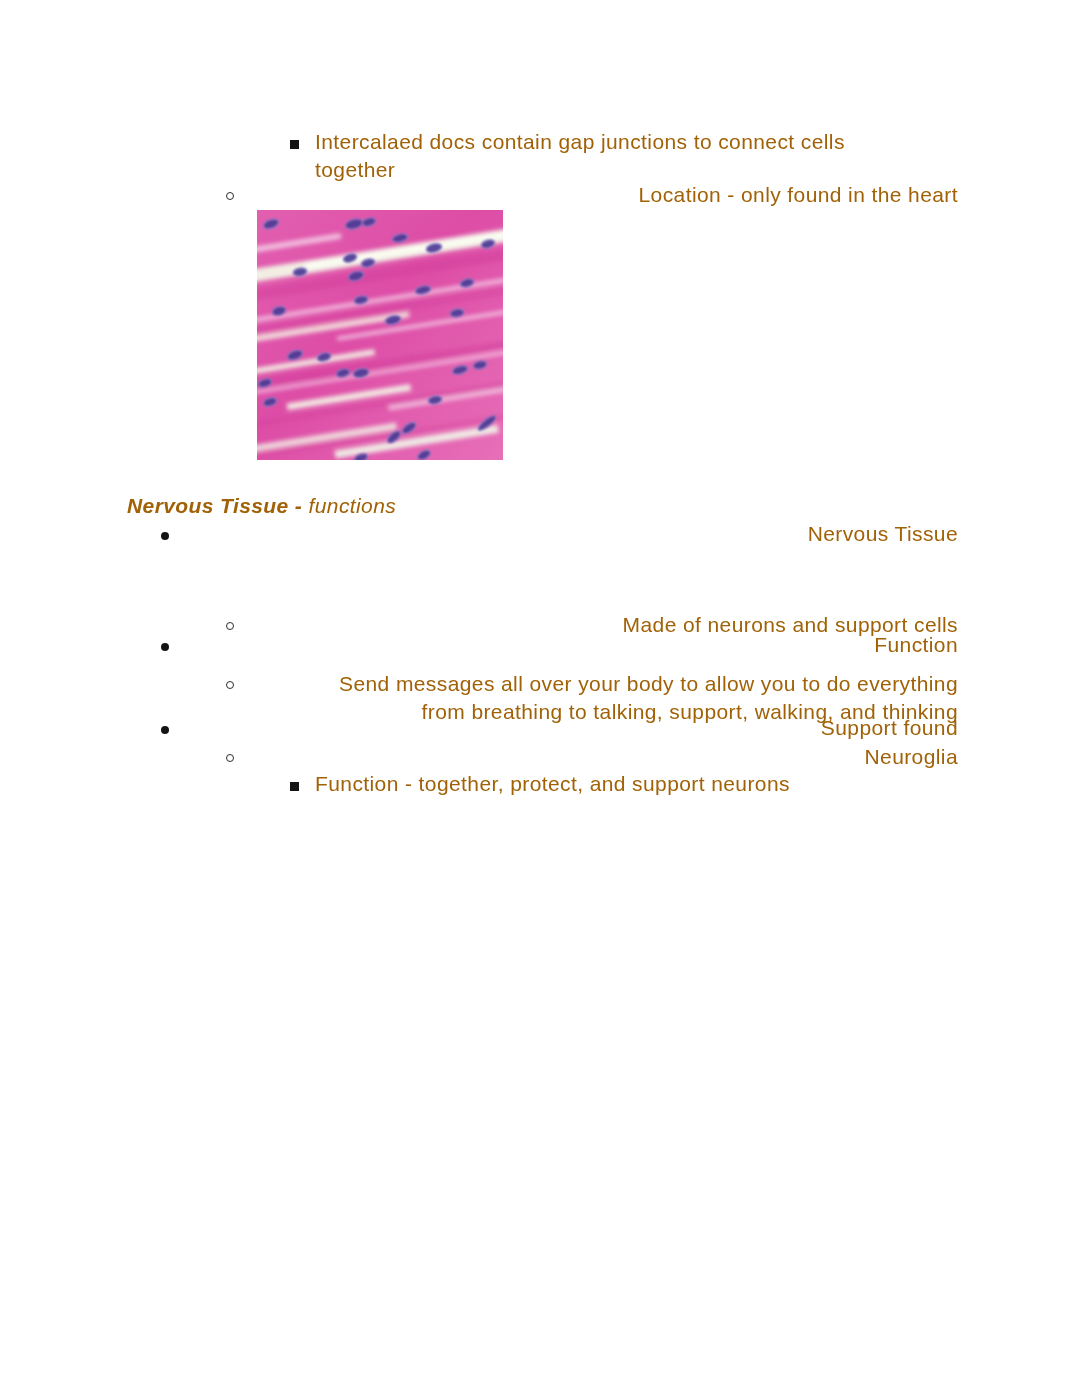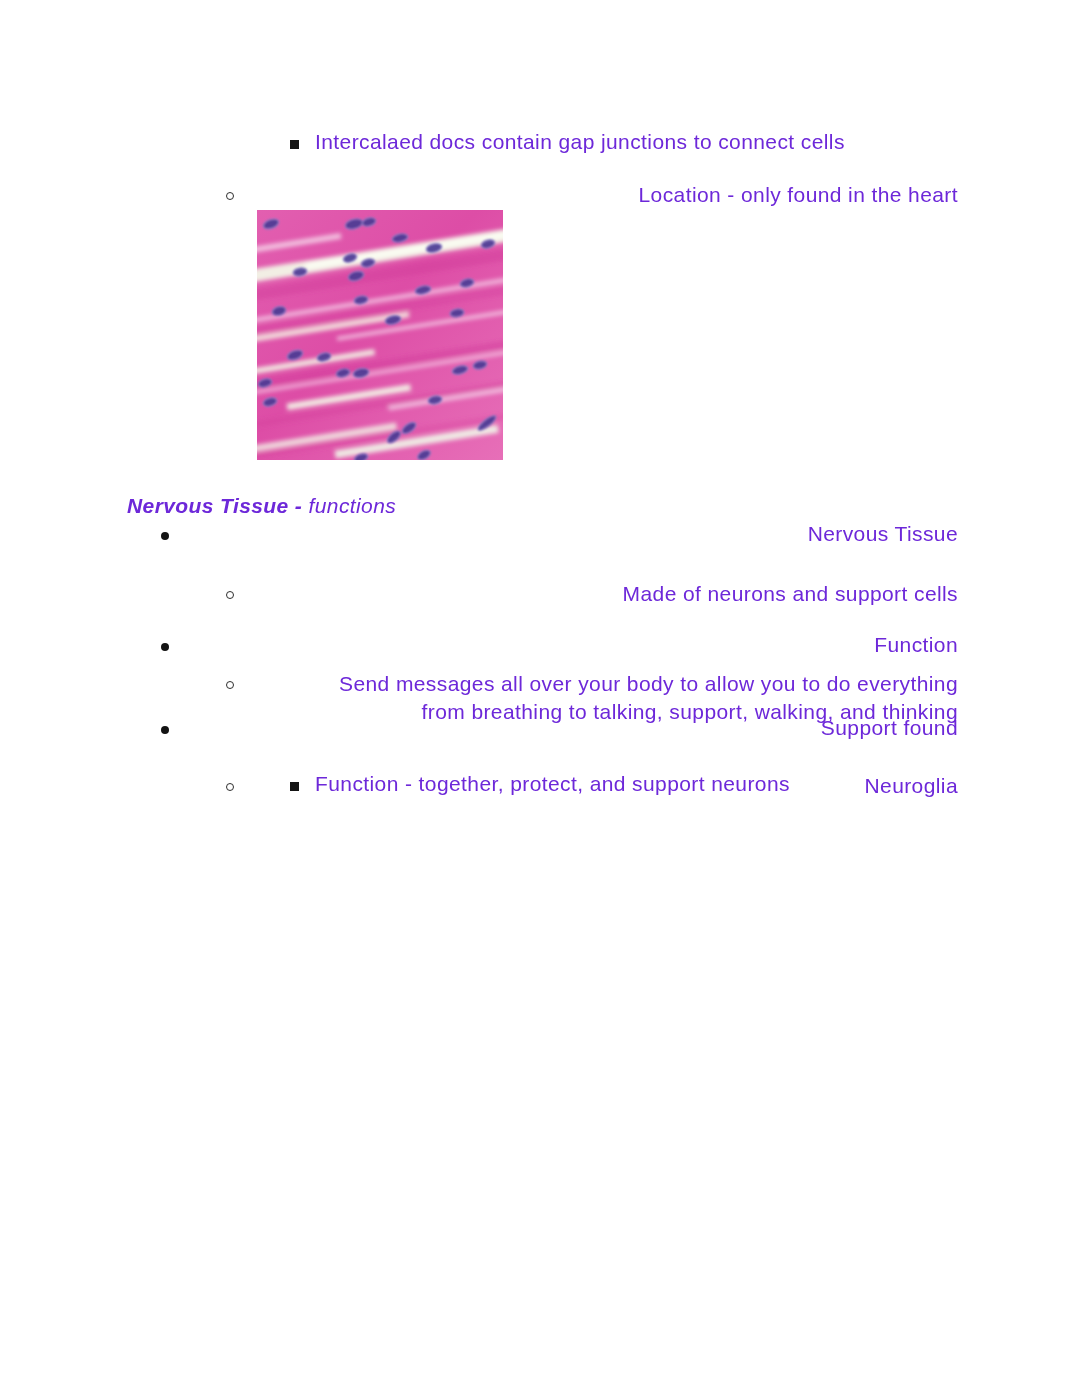--- a/index.html
+++ b/index.html
@@ -4,21 +4,21 @@
 <style>
   html, body { margin: 0; padding: 0; background: #ffffff; }
   .page {
     position: relative;
     width: 1080px;
     height: 1397px;
     background: #ffffff;
     font-family: "Liberation Sans", sans-serif;
     font-size: 21px;
     line-height: 27.5px;
-    color: #6d28d9;
+    color: #a16207;
     letter-spacing: 0.4px;
     overflow: hidden;
   }
   .heading { position: absolute; left: 127px; top: 492px; white-space: pre; font-style: italic; }
   .heading .bold { font-weight: 700; }
 
   .li { position: absolute; left: 0; width: 958px; box-sizing: border-box; }
   .l1 { padding-left: 100px; text-align: right; }
   .l2 { padding-left: 254px; text-align: right; }
   .l3 { padding-left: 315px; }
@@ -40,20 +40,21 @@
   .histo svg { display: block; width: 100%; height: 100%; }
 </style>
 </head>
 <body>
 
 <div class="page">
 
   <div class="li l3" style="top:128px">
     <span class="bullet b-square"></span>
     <div>Intercalaed docs contain gap junctions to connect cells</div>
+    <div>together</div>
   </div>
 
   <div class="li l2" style="top:181px">
     <span class="bullet b-circle"></span>
     <div>Location - only found in the heart</div>
   </div>
 
   <div class="histo" aria-label="Histology micrograph of cardiac muscle tissue: bright pink and magenta stained fibers running diagonally with pale white-green streaks and scattered dark purple nuclei">
     <svg viewBox="0 0 246 250" preserveAspectRatio="none" aria-hidden="true">
       <defs>
@@ -129,42 +130,42 @@
   </div>
 
   <div class="heading"><span class="bold">Nervous Tissue -</span><span> functions</span></div>
 
   <div class="li l1" style="top:520px">
     <span class="bullet b-disc"></span>
     <div>Nervous Tissue</div>
   </div>
 
 
-  <div class="li l2" style="top:580px">
+  <div class="li l2" style="top:611px">
     <span class="bullet b-circle"></span>
     <div>Made of neurons and support cells</div>
   </div>
 
   <div class="li l1" style="top:631px">
     <span class="bullet b-disc"></span>
     <div>Function</div>
   </div>
 
   <div class="li l2" style="top:670px">
     <span class="bullet b-circle"></span>
     <div>Send messages all over your body to allow you to do everything</div>
     <div>from breathing to talking, support, walking, and thinking</div>
   </div>
 
   <div class="li l1" style="top:714px">
     <span class="bullet b-disc"></span>
     <div>Support found</div>
   </div>
 
-  <div class="li l2" style="top:772px">
+  <div class="li l2" style="top:743px">
     <span class="bullet b-circle"></span>
     <div>Neuroglia</div>
   </div>
 
   <div class="li l3" style="top:770px">
     <span class="bullet b-square"></span>
     <div>Function - together, protect, and support neurons</div>
   </div>
 
 </div>

